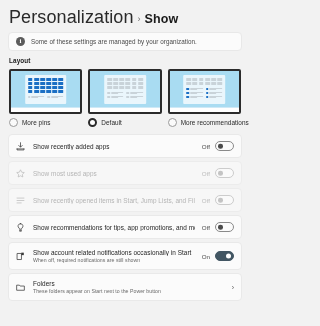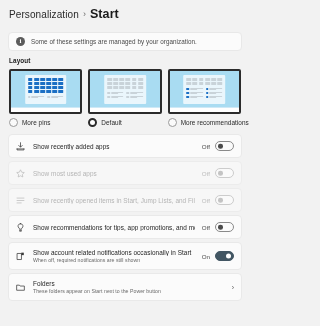--- a/index.html
+++ b/index.html
@@ -20,21 +20,21 @@
 
   
   .breadcrumb {
     display: flex;
     align-items: baseline;
     gap: 4px;
     padding: 7px 0 0 9px;
     height: 18px;
   }
   .crumb-parent {
-    font-size: 10px;
+    font-size: 18px;
     color: #2a2a2a;
     font-weight: 400;
     letter-spacing: .1px;
   }
   .crumb-sep {
     font-size: 9px;
     color: #6a6a6a;
     position: relative;
     top: -1px;
   }
@@ -292,21 +292,21 @@
   }
 </style>
 </head>
 <body>
 
 <div class="page">
 
   <div class="breadcrumb">
     <span class="crumb-parent">Personalization</span>
     <span class="crumb-sep">›</span>
-    <span class="crumb-current">Start</span>
+    <span class="crumb-current">Show</span>
   </div>
 
   <div class="info-banner">
     <span class="info-icon">i</span>
     <span class="info-text">Some of these settings are managed by your organization.</span>
   </div>
 
   <div class="section-head">Layout</div>
 
   <div class="layout-row">

